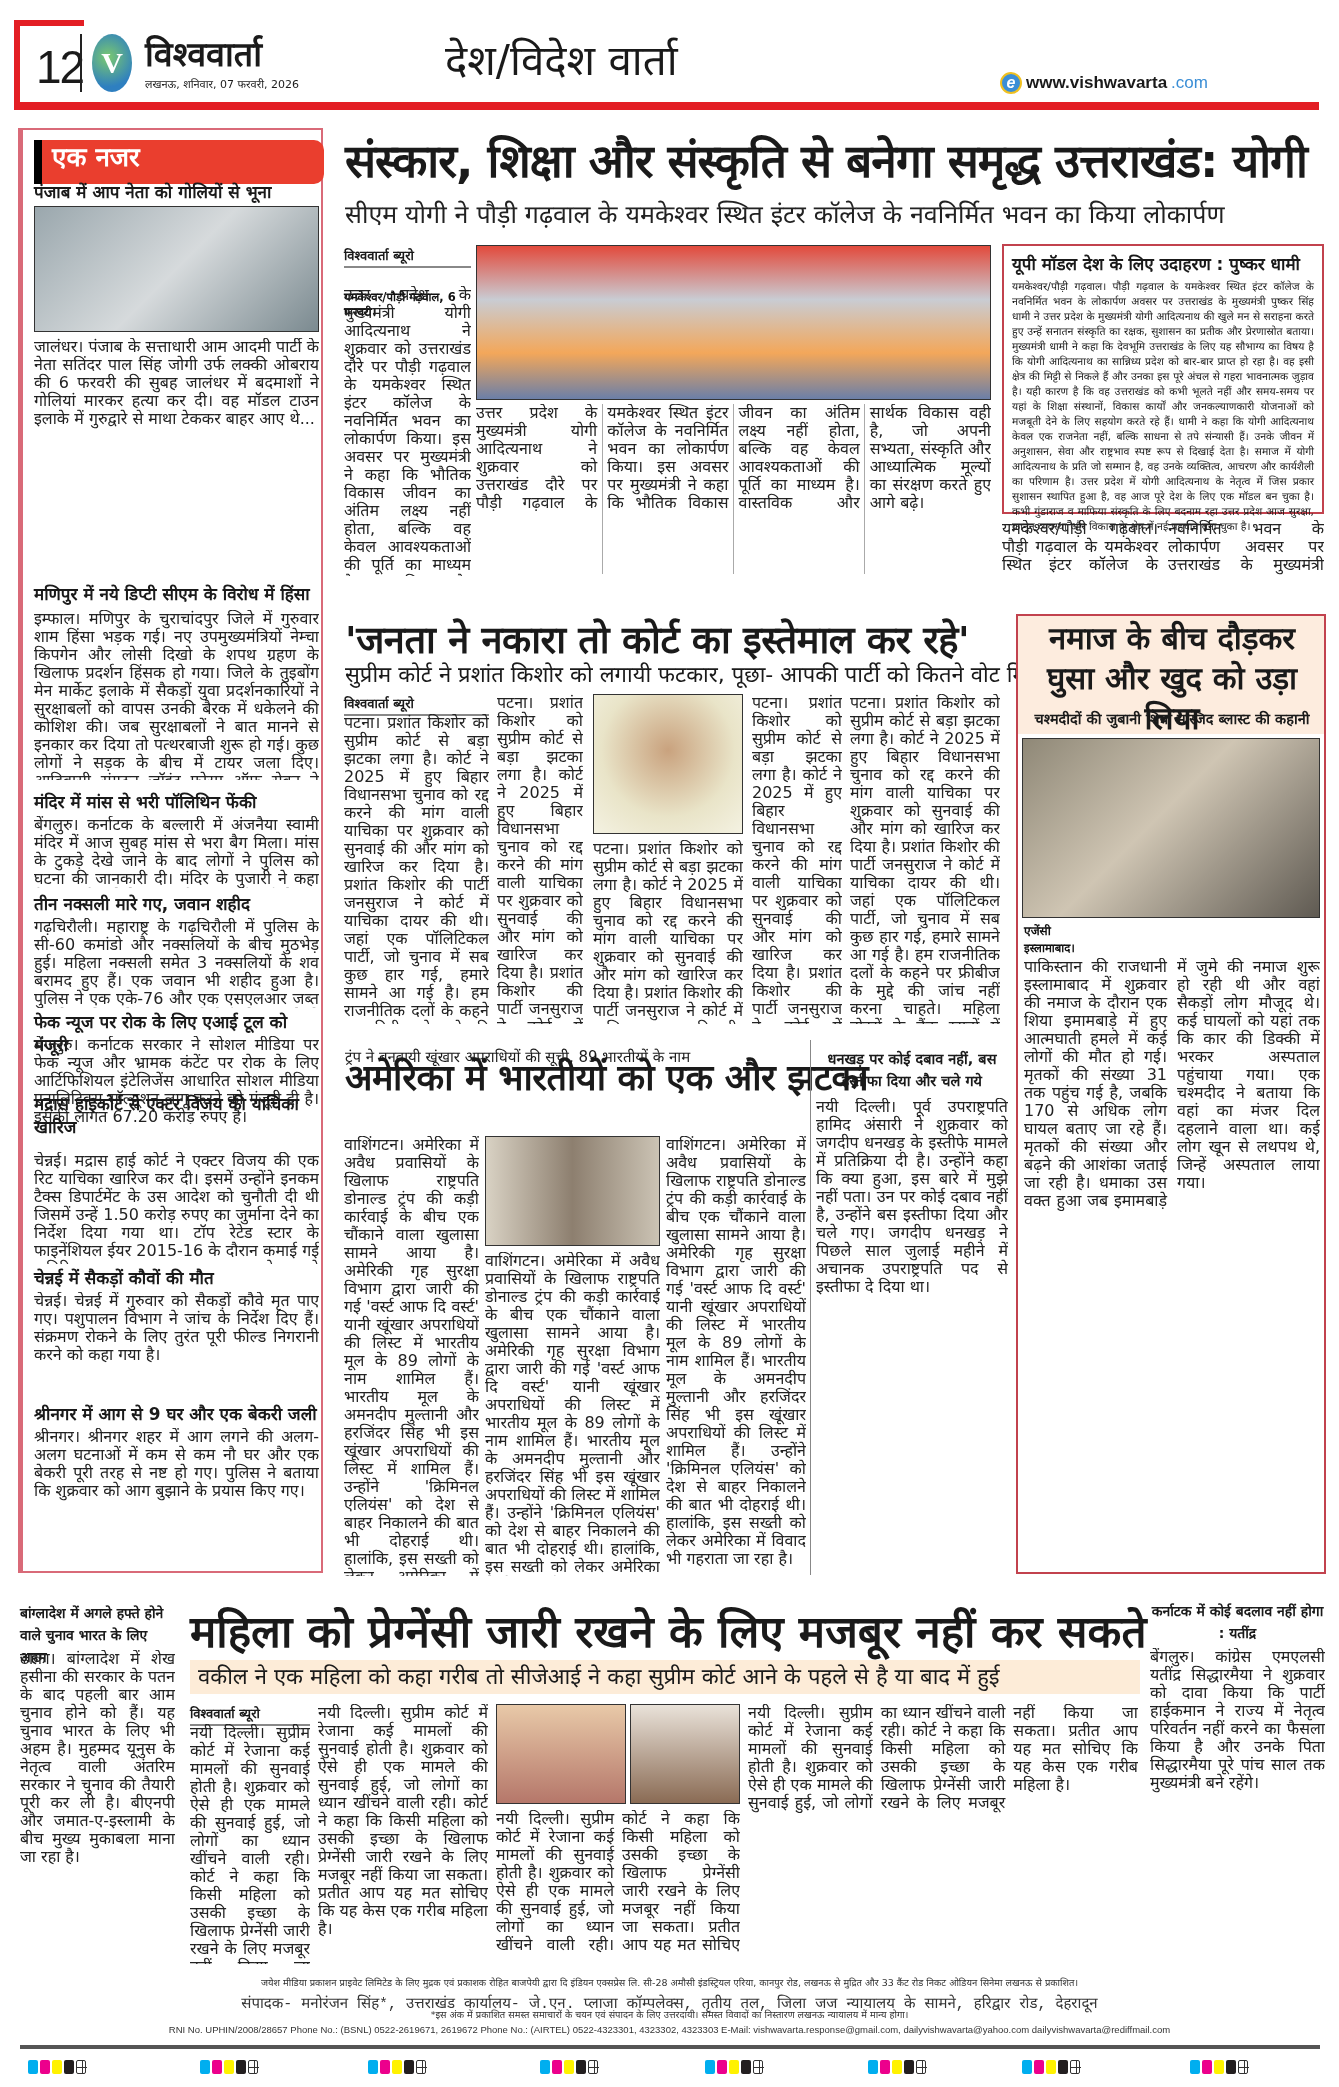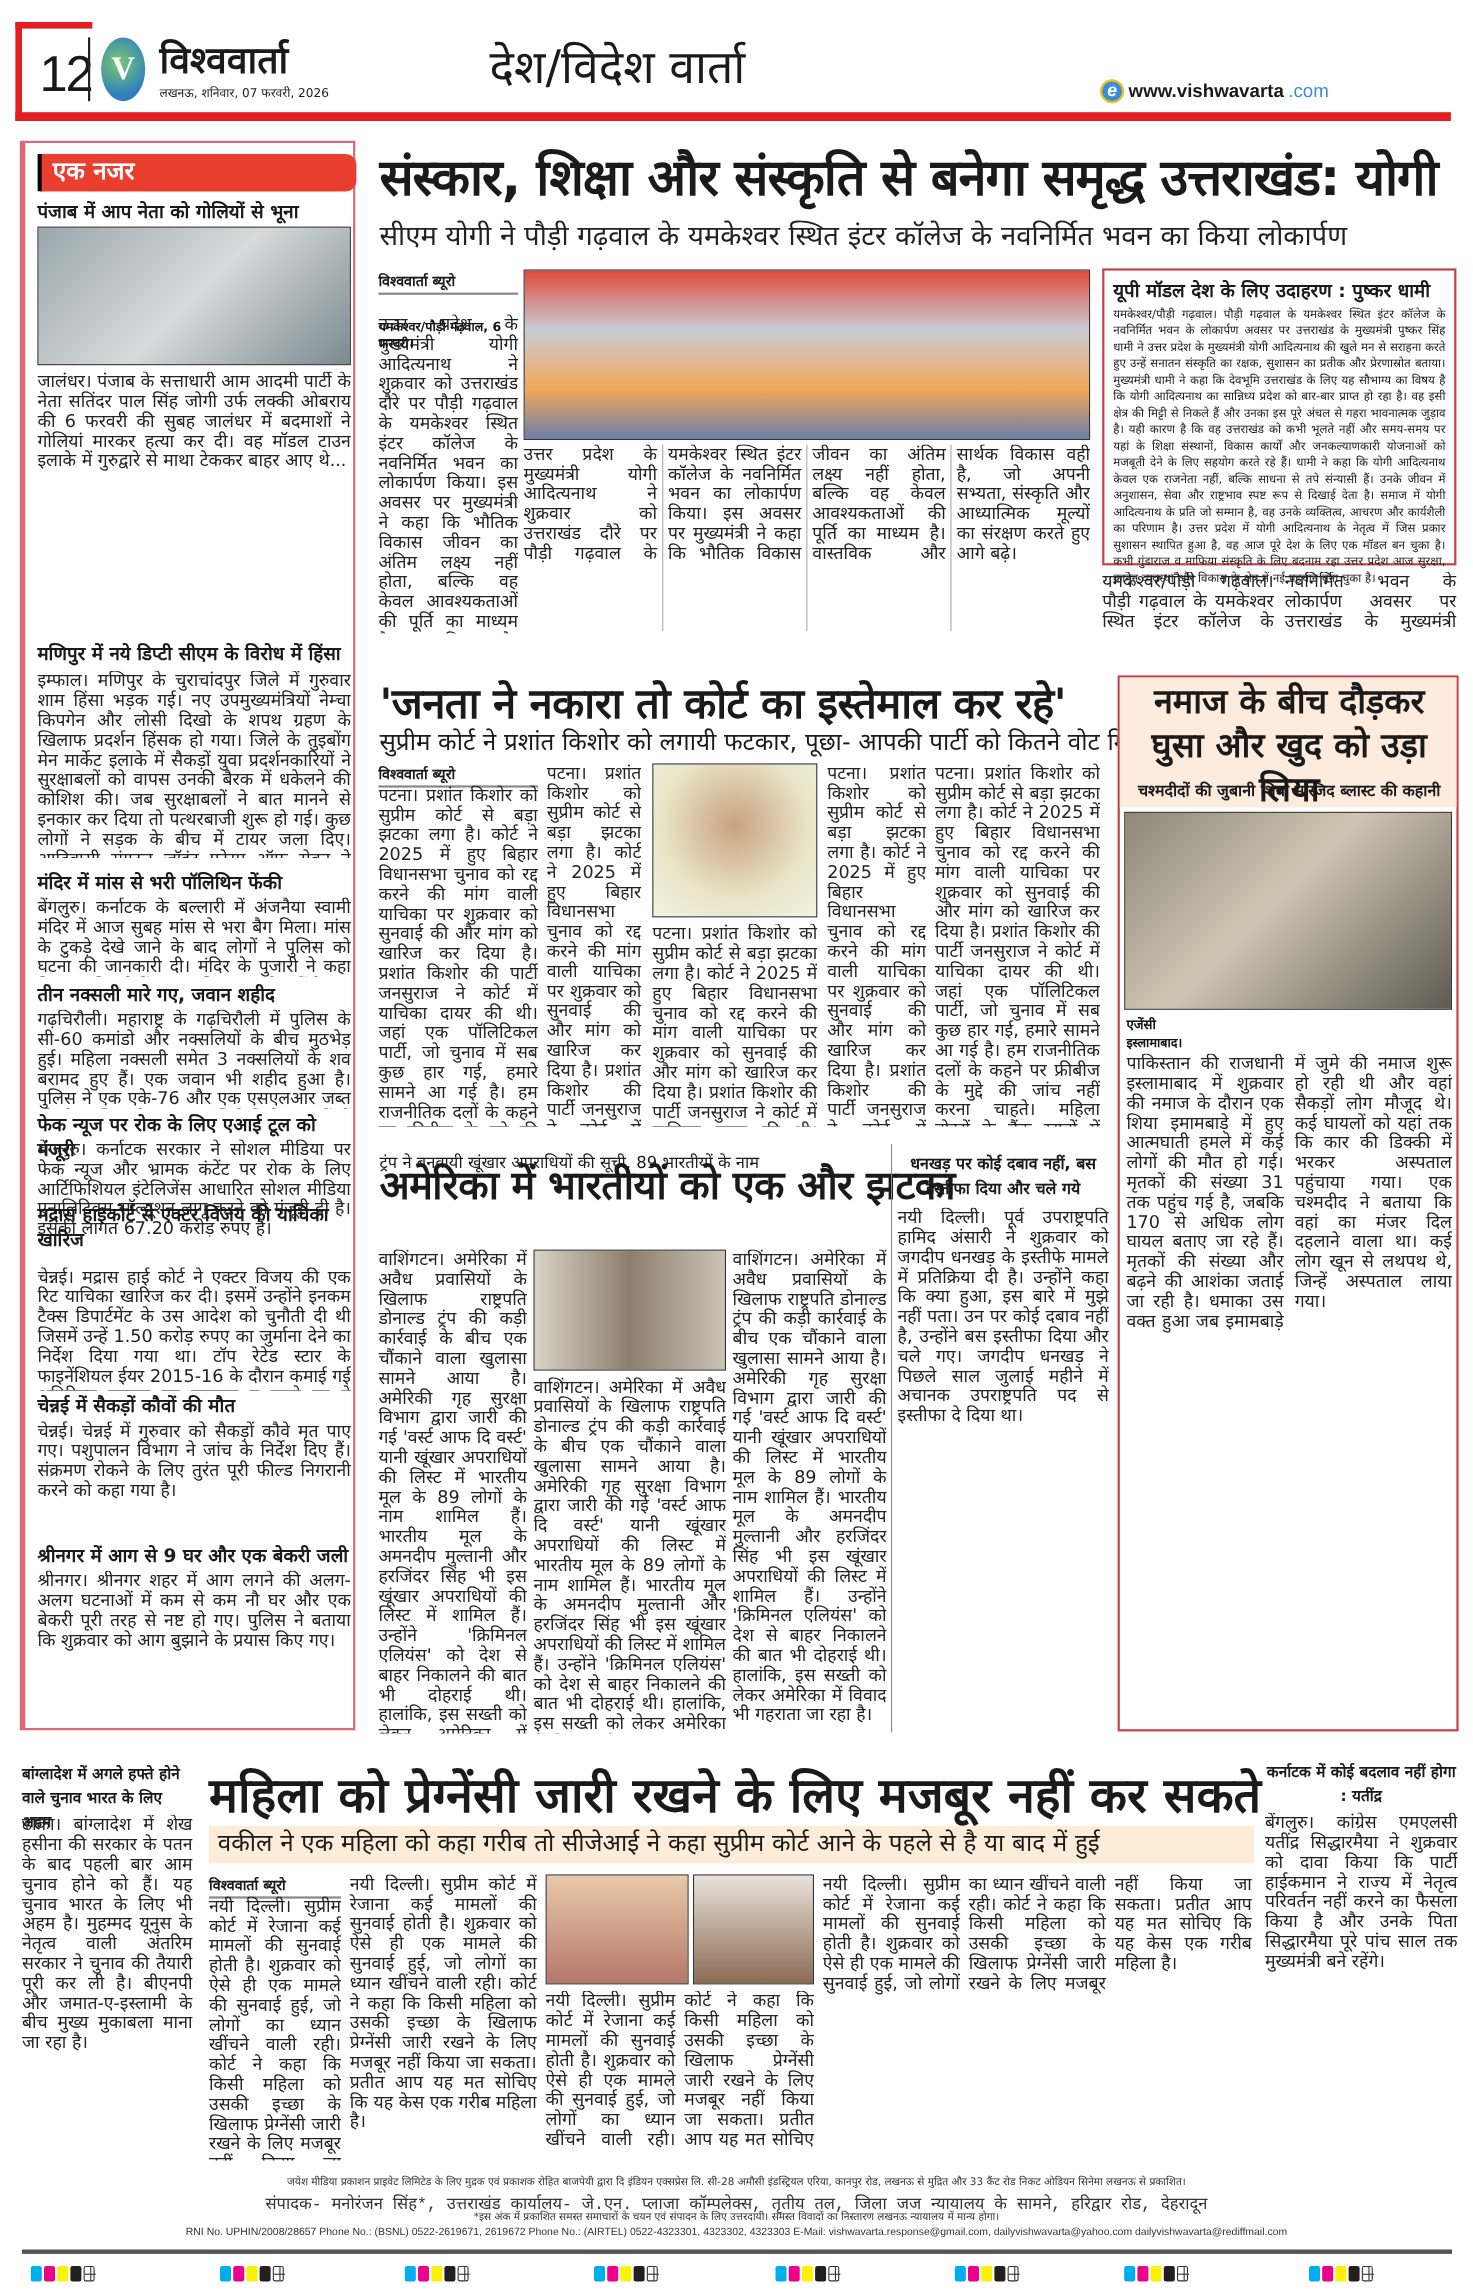--- a/index.html
+++ b/index.html
@@ -19,21 +19,21 @@
   .site .com { color: #3a8ed6; font-weight: normal; }
 
   
   .body-text { font-size: 16px; line-height: 18px; text-align: justify; color: #222; }
   .h-head { font-weight: bold; color: #111; }
   .col-rule { background: #888; width: 1px; }
   .photo { background: #b9bcc0; border: 1px solid #333; display:flex; align-items:center; justify-content:center; color:#fff; font-size: 11px; }
 
   
   .left-box { left: 18px; top: 128px; width: 305px; height: 1445px; border: 2px solid #d96a78; border-left-width: 5px; }
-  .ek-najar { left: 34px; top: 140px; width: 290px; height: 34px; background: #ea3e2e; border-left: 4px solid #000000; border-radius: 0 10px 10px 0; color: #fff; font-weight: bold; font-size: 22px; padding-left: 10px; line-height: 34px; }
+  .ek-najar { left: 34px; top: 140px; width: 290px; height: 44px; background: #ea3e2e; border-left: 8px solid #000000; border-radius: 0 10px 10px 0; color: #fff; font-weight: bold; font-size: 26px; padding-left: 10px; line-height: 34px; }
   .left-h { left: 34px; font-size: 17px; font-weight: bold; width: 285px; }
   .left-p { left: 34px; width: 285px; }
 
   
   .lead-h { left: 345px; top: 128px; font-size: 46px; font-weight: bold; white-space: nowrap; letter-spacing: -1px; }
   .lead-sub { left: 345px; top: 196px; font-size: 25px; white-space: nowrap; color: #222; }
   .byline { font-size: 13px; font-weight: bold; border-bottom: 2px solid #888; padding-bottom: 2px; }
 
   .side-box { left: 1002px; top: 244px; width: 322px; height: 270px; border: 2px solid #c2424e; padding: 6px 8px; }
   .side-box h3 { font-size: 17px; font-weight: bold; margin-bottom: 4px; }

